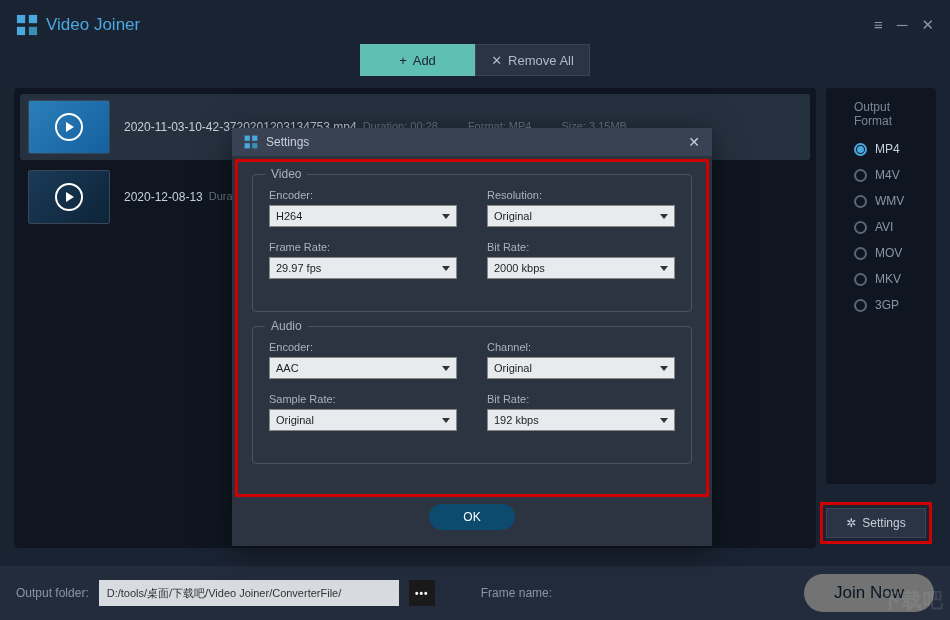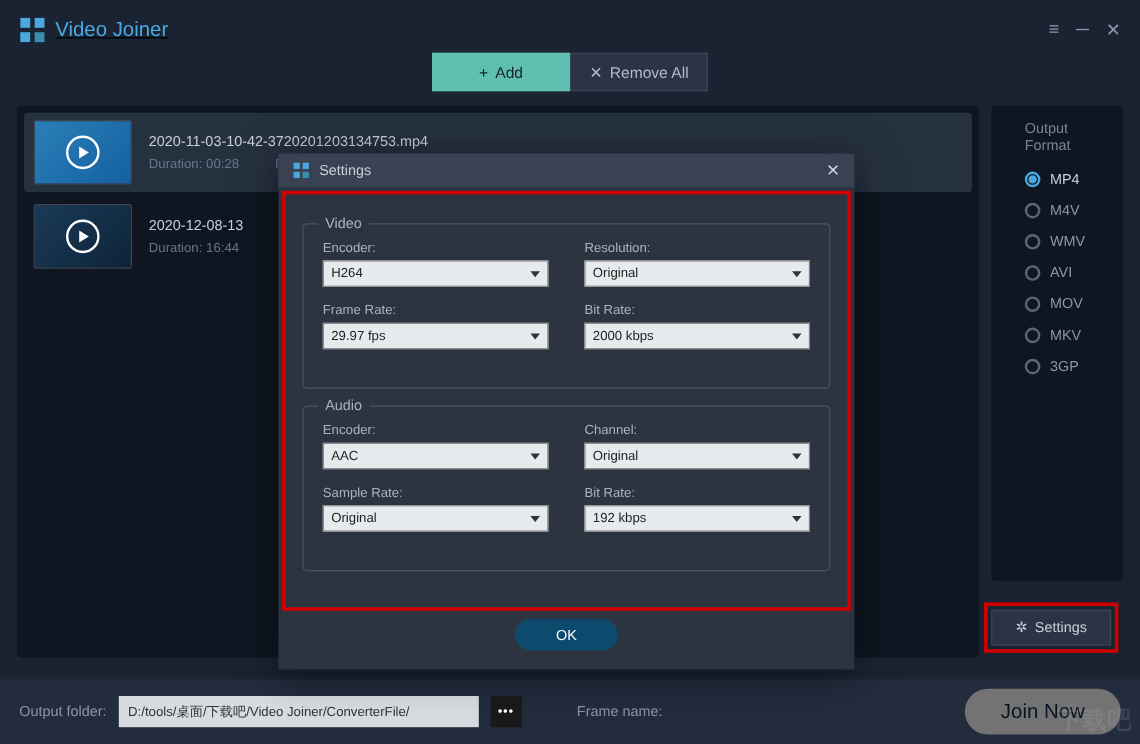--- a/index.html
+++ b/index.html
@@ -1,39 +1,39 @@
 <!DOCTYPE html>
 <html><head>
   <meta charset="utf-8">
   <style>
     * { box-sizing: border-box; margin: 0; padding: 0; font-family: Arial, sans-serif; }
     body { width: 950px; height: 620px; background: #1a2332; overflow: hidden; position: relative; }
     
     .titlebar { height: 50px; display: flex; align-items: center; padding: 0 16px; }
-    .app-logo { display: flex; align-items: center; gap: 8px; text-decoration: underline; }
+    .app-logo { display: flex; align-items: center; gap: 8px; }
     .logo-icon { width: 22px; height: 22px; }
     .app-title { color: #4aa8e0; font-size: 17px; font-weight: 500; }
     .titlebar-spacer { flex: 1; }
     .win-controls { display: flex; gap: 14px; color: #8a96a8; }
     .win-btn { cursor: pointer; font-size: 15px; }
     
     .toolbar { height: 36px; display: flex; justify-content: center; gap: 0; margin-top: -6px; }
     .tool-btn { width: 115px; height: 32px; display: flex; align-items: center; justify-content: center; gap: 6px; font-size: 13px; cursor: pointer; border: 1px solid #3a4556; }
     .tool-btn.add { background: #5fbfb0; color: #1a2332; border-color: #5fbfb0; }
     .tool-btn.remove { background: #2a3444; color: #b0bac8; }
     
     .main-row { display: flex; padding: 8px 14px 0 14px; gap: 10px; height: 472px; }
     .file-list { flex: 1; background: #0f1621; border-radius: 4px; padding: 6px; height: 460px; position: relative; }
     .file-item { display: flex; align-items: center; gap: 14px; padding: 6px 8px; border-radius: 3px; margin-bottom: 4px; }
     .file-item.selected { background: #263140; }
     .thumb { width: 82px; height: 54px; background: linear-gradient(135deg, #2a7fb8, #1560a0); border: 1px solid #3a4556; border-radius: 2px; display: flex; align-items: center; justify-content: center; position: relative; }
     .thumb2 { background: linear-gradient(135deg, #1a3a58, #0d2438); }
     .play-circle { width: 28px; height: 28px; border: 2px solid #fff; border-radius: 50%; display: flex; align-items: center; justify-content: center; }
     .play-tri { width: 0; height: 0; border-left: 8px solid #fff; border-top: 5px solid transparent; border-bottom: 5px solid transparent; margin-left: 2px; }
-    .file-info { display: flex; flex-direction: column; gap: 6px; }
+    .file-info { display: flex; flex-direction: row; gap: 6px; }
     .file-name { color: #c8d0db; font-size: 12px; }
     .file-meta { color: #6a7686; font-size: 11px; display: flex; gap: 30px; }
     
     .sidebar { width: 110px; background: #0f1621; border-radius: 4px; padding: 12px 28px; height: 396px; }
     .sidebar-title { color: #7a8698; font-size: 12px; margin-bottom: 14px; }
     .radio-item { display: flex; align-items: center; gap: 8px; margin-bottom: 12px; cursor: pointer; }
     .radio-circle { width: 13px; height: 13px; border: 2px solid #5a6678; border-radius: 50%; display: flex; align-items: center; justify-content: center; }
     .radio-circle.checked { border-color: #4aa8e0; }
     .radio-dot { width: 7px; height: 7px; background: #4aa8e0; border-radius: 50%; }
     .radio-label { color: #8a96a8; font-size: 12px; }
@@ -48,21 +48,21 @@
     .path-input.folder { width: 300px; }
     .path-input.name { width: 130px; }
     .browse-btn { width: 26px; height: 26px; background: #1a1a1a; color: #fff; display: flex; align-items: center; justify-content: center; cursor: pointer; font-weight: bold; letter-spacing: 1px; font-size: 10px; }
     .bottom-spacer { flex: 1; }
     .join-btn { width: 130px; height: 38px; background: #737373; color: #0a1420; border-radius: 19px; display: flex; align-items: center; justify-content: center; font-size: 17px; font-weight: 500; cursor: pointer; }
     
     .modal { position: absolute; left: 232px; top: 128px; width: 480px; background: #2c3442; box-shadow: 0 4px 30px rgba(0,0,0,0.5); }
     .modal-header { height: 28px; background: #384252; display: flex; align-items: center; padding: 0 12px; gap: 8px; }
     .modal-title { color: #c8d0db; font-size: 12px; flex: 1; }
     .modal-close { color: #c8d0db; cursor: pointer; font-size: 14px; }
-    .modal-body { padding: 24px 14px 16px 14px; border: 3px solid #d00000; margin: 3px; }
+    .modal-body { padding: 12px 14px 16px 14px; border: 3px solid #d00000; margin: 3px; }
     .fieldset { border: 1px solid #4a5468; border-radius: 4px; padding: 14px 16px 18px 16px; margin-bottom: 14px; position: relative; }
     .fieldset-legend { position: absolute; top: -8px; left: 12px; background: #2c3442; padding: 0 6px; color: #a8b2c2; font-size: 12px; }
     .field-row { display: flex; gap: 30px; margin-bottom: 6px; }
     .field { flex: 1; display: flex; flex-direction: column; gap: 4px; }
     .field-label { color: #a8b2c2; font-size: 11px; }
     .select { height: 22px; background: #e8ebee; border: 1px solid #888; display: flex; align-items: center; justify-content: space-between; padding: 0 6px; font-size: 11px; font-family: 'Courier New', monospace; color: #222; cursor: pointer; margin-bottom: 8px; }
     .select-arrow { width: 0; height: 0; border-left: 4px solid transparent; border-right: 4px solid transparent; border-top: 5px solid #333; }
     .modal-footer { display: flex; justify-content: center; padding: 4px 0 16px 0; }
     .ok-btn { width: 86px; height: 26px; background: #0c4a6e; color: #fff; border-radius: 13px; display: flex; align-items: center; justify-content: center; font-size: 12px; cursor: pointer; }
     

